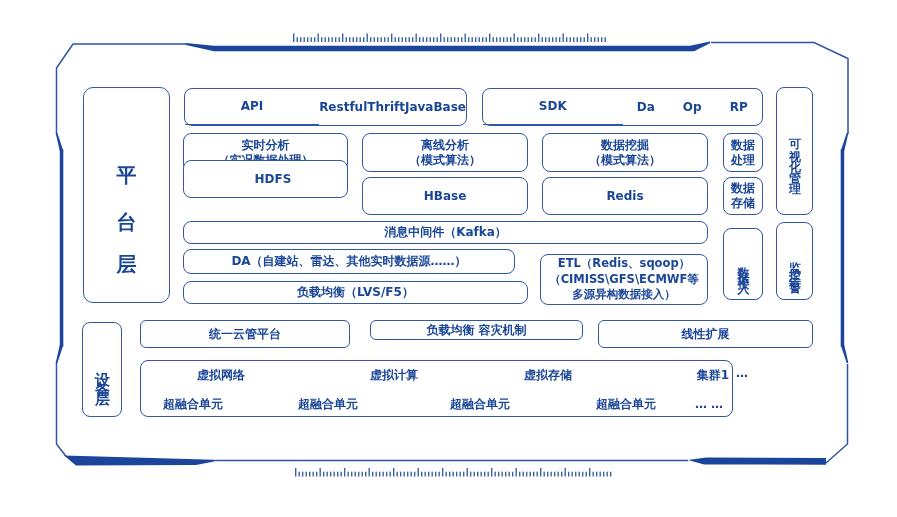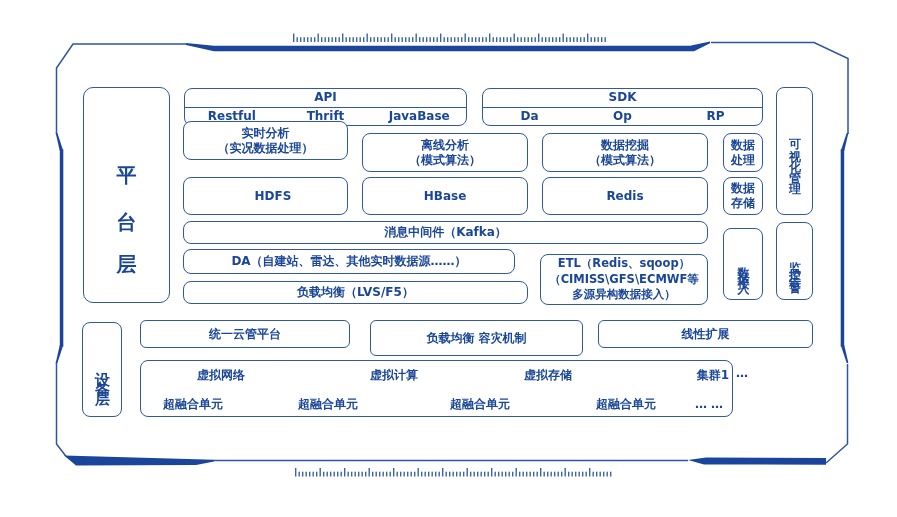--- a/index.html
+++ b/index.html
@@ -9,21 +9,21 @@
     color:#1a4697;
   }
   .frame-svg{position:absolute;left:0;top:0;}
   .box{
     position:absolute;box-sizing:border-box;background:#fff;
     border:1.4px solid #3058a4;border-radius:8px;
     display:flex;align-items:center;justify-content:center;
     text-align:center;font-weight:bold;font-size:12px;color:#1a4697;
     line-height:15px;
   }
-  .split{width:100%;height:100%;display:flex;flex-direction:column;}
+  .split{width:100%;height:100%;display:flex;}
   .split-title{flex:1;display:flex;align-items:center;justify-content:center;border-bottom:1.2px solid #3058a4;}
   .split-items{flex:1;display:flex;align-items:center;}
   .split-items span{flex:1;text-align:center;}
   .vtext{writing-mode:vertical-lr;text-orientation:upright;}
   .etl div{font-size:11.5px;line-height:15.5px;}
   .wrap2{display:inline-block;width:2.15em;line-height:15px;}
   .cluster-label{position:absolute;transform:translateX(-50%);white-space:nowrap;font-weight:bold;font-size:12px;}
   .plain-label{position:absolute;font-weight:bold;font-size:12px;color:#1a4697;}
 </style>
 </head>
@@ -256,21 +256,21 @@
     <div class="split">
       <div class="split-title">SDK</div>
       <div class="split-items">
         <span>Da</span>
         <span>Op</span>
         <span>RP</span>
       </div>
     </div>
   </div>
 
-  <div class="box" style="left:183px;top:121px;width:165px;height:39px;">
+  <div class="box" style="left:183px;top:133px;width:165px;height:39px;">
     <div>
         <div>实时分析</div>
          <div>（实况数据处理）</div>
       </div>
   </div>
   <div class="box" style="left:362px;top:133px;width:166px;height:39px;">
     <div>
         <div>离线分析</div>
          <div>（模式算法）</div>
       </div>
@@ -278,21 +278,21 @@
   <div class="box" style="left:542px;top:133px;width:166px;height:39px;">
     <div>
         <div>数据挖掘</div>
          <div>（模式算法）</div>
       </div>
   </div>
   <div class="box" style="left:723px;top:133px;width:40px;height:39px;">
     <span class="wrap2">数据处理</span>
   </div>
 
-  <div class="box" style="left:183px;top:177px;width:165px;height:38px;padding-left:15px;">
+  <div class="box" style="left:183px;top:160px;width:165px;height:38px;padding-left:15px;">
     <span>HDFS</span>
   </div>
   <div class="box" style="left:362px;top:177px;width:166px;height:38px;">
     <span>HBase</span>
   </div>
   <div class="box" style="left:542px;top:177px;width:166px;height:38px;">
     <span>Redis</span>
   </div>
   <div class="box" style="left:723px;top:177px;width:40px;height:38px;">
     <span class="wrap2">数据存储</span>
@@ -328,21 +328,21 @@
     <span class="vtext" style="letter-spacing:7px;margin-bottom:-7px;">监控告警</span>
   </div>
 
   <div class="box" style="left:82px;top:322px;width:40px;height:95px;">
     <span class="vtext" style="font-size:15px;letter-spacing:10px;margin-bottom:-10px;">设备层</span>
   </div>
 
   <div class="box" style="left:140px;top:320px;width:210px;height:28px;border-radius:6px;">
     <span>统一云管平台</span>
   </div>
-  <div class="box" style="left:370px;top:320px;width:213px;height:36px;border-radius:6px;">
+  <div class="box" style="left:370px;top:320px;width:213px;height:20px;border-radius:6px;">
     <span>负载均衡 容灾机制</span>
   </div>
   <div class="box" style="left:598px;top:320px;width:215px;height:28px;border-radius:6px;">
     <span>线性扩展</span>
   </div>
 
   <div class="box" style="left:140px;top:360px;width:593px;height:57px;justify-content:flex-start;">
     <span class="cluster-label" style="left:80px;top:7px;">虚拟网络</span>
     <span class="cluster-label" style="left:253px;top:7px;">虚拟计算</span>
     <span class="cluster-label" style="left:407px;top:7px;">虚拟存储</span>

